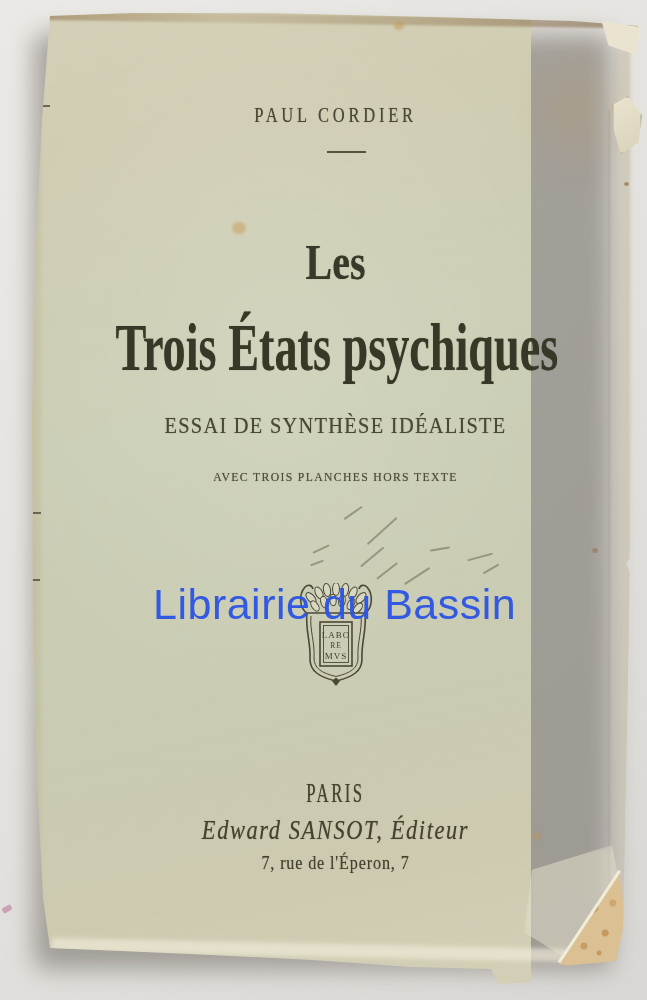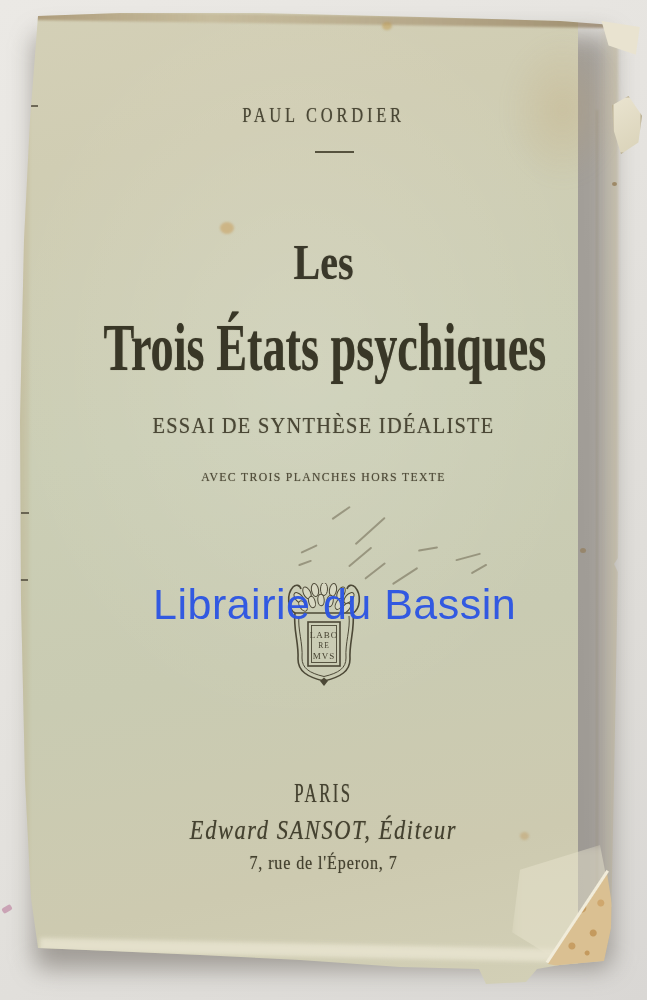--- a/index.html
+++ b/index.html
@@ -6,21 +6,21 @@
   .stage{
     position:relative;width:647px;height:1000px;overflow:hidden;
     background:linear-gradient(140deg,#ebe9e5 0%,#e6e4e0 40%,#dfddd9 75%,#d9d7d4 100%);
     font-family:"Liberation Serif", serif;
   }
   .book-shadow{
     position:absolute;left:34px;top:34px;width:578px;height:935px;
     background:rgba(95,90,82,.5);filter:blur(12px);border-radius:12px;
   }
   .book{
-    position:absolute;left:0;top:0;width:578px;height:1000px;
+    position:absolute;left:12px;top:0;width:519px;height:1000px;
     background:
       radial-gradient(ellipse 430px 540px at 52% 36%, rgba(255,255,255,.12), transparent 70%),
       linear-gradient(168deg,#d4d0b7 0%,#d0cdb3 16%,#cbceb5 42%,#c9cbb2 64%,#cdcab0 84%,#d3d0b7 100%);
     clip-path:polygon(
       38px 16px,120px 13px,260px 13px,420px 17px,560px 21px,626px 26px,
       629px 62px,625px 150px,621px 380px,618px 558px,614px 564px,618px 572px,
       614px 780px,611px 928px,604px 961px,
       560px 965px,537px 969px,526px 982px,486px 984px,479px 969px,
       400px 967px,300px 960px,200px 955px,110px 951px,38px 948px,
       31px 898px,25px 780px,21px 600px,20px 420px,24px 240px,30px 120px

